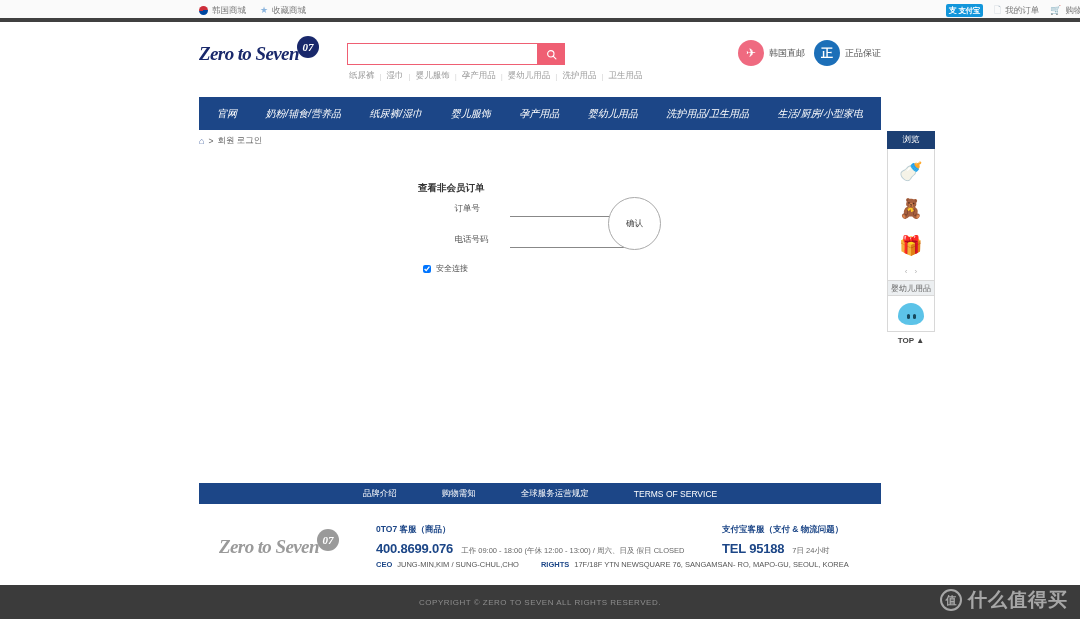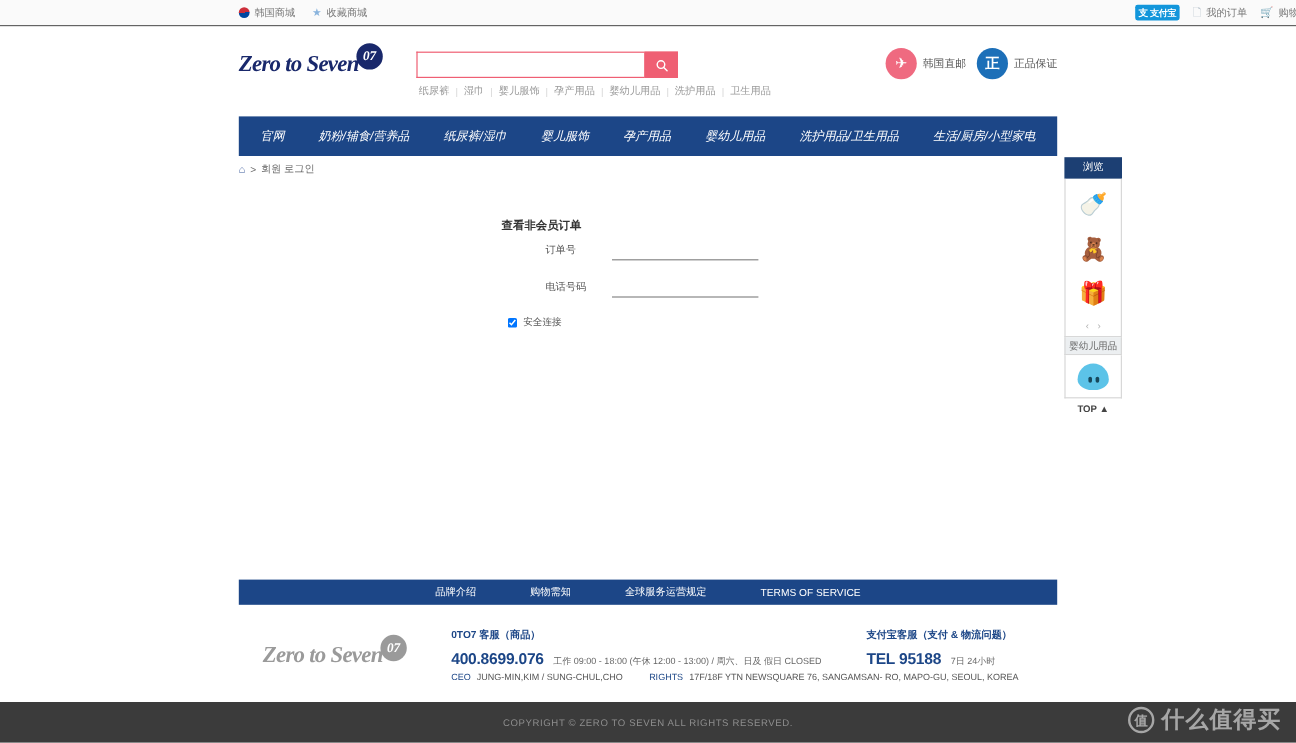--- a/index.html
+++ b/index.html
@@ -7,21 +7,21 @@
     width: 1080px; height: 619px;
     background: #ffffff;
     font-family: "Liberation Sans", "DejaVu Sans", sans-serif;
     overflow: hidden;
   }
   .page { position: relative; width: 1080px; height: 619px; background:#fff; }
 
   
   .topbar {
     position:absolute; top:0; left:0; width:1080px; height:22px;
-    background:#fafafa; border-bottom:1px solid #404040;
+    background:#fafafa; border-bottom:4px solid #404040;
   }
   .topbar-inner {
     position:relative; width:682px; margin:0 auto; height:21px;
     display:flex; align-items:center;
   }
   .tb-left { display:flex; align-items:center; gap:14px; }
   .tb-right { position:absolute; right:-210px; top:0; height:21px; display:flex; align-items:center; gap:11px; }
   .tb-item { display:flex; align-items:center; gap:4px; font-size:8.5px; color:#777; white-space:nowrap; cursor:pointer; }
   .kr-flag {
     width:9px; height:9px; border-radius:50%;
@@ -158,21 +158,21 @@
   .footer-info { position:absolute; top:515px; left:199px; width:682px; height:66px; }
   .fi-logo { position:absolute; left:20px; top:14px; width:120px; height:32px; }
   .fi-col1 { position:absolute; left:177px; top:9px; }
   .fi-col2 { position:absolute; left:523px; top:9px; }
   .fi-head { font-size:8.5px; font-weight:bold; color:#1c4687; margin-bottom:5px; white-space:nowrap; }
   .fi-line { display:flex; align-items:baseline; gap:8px; }
   .fi-tel { font-size:13px; font-weight:bold; color:#1c4687; letter-spacing:-0.2px; white-space:nowrap; }
   .fi-sub { font-size:7.5px; color:#666; white-space:nowrap; }
   .fi-bottom { position:absolute; left:177px; top:45px; display:flex; align-items:baseline; gap:22px; }
   .fi-kv { display:flex; align-items:baseline; gap:5px; }
-  .fi-k { font-size:7.5px; font-weight:normal; color:#1c4687; }
+  .fi-k { font-size:7.5px; font-weight:bold; color:#1c4687; }
   .fi-v { font-size:7.5px; color:#555; white-space:nowrap; }
 
   .copybar {
     position:absolute; top:585px; left:0; width:1080px; height:34px; background:#3b3b3b;
     display:flex; align-items:center; justify-content:center;
   }
   .copybar span { font-size:8px; color:#8d8d8d; letter-spacing:0.5px; }
 
   
   .watermark {
@@ -294,20 +294,21 @@
     <div class="of-row">
       <span class="of-label">订单号</span>
       <input class="of-line" type="text" value="" style="">
     </div>
 
     <div class="of-row">
       <span class="of-label">电话号码</span>
       <input class="of-line" type="text" value="" style="">
     </div>
 
+    <button class="of-confirm">确认</button>
 
     <div class="of-check">
       <input type="checkbox" checked="" style="">
       <label>安全连接</label>
     </div>
   </div>
 
   <div class="sidebar">
     <div class="sb-head">浏览</div>
     <div class="sb-body">

